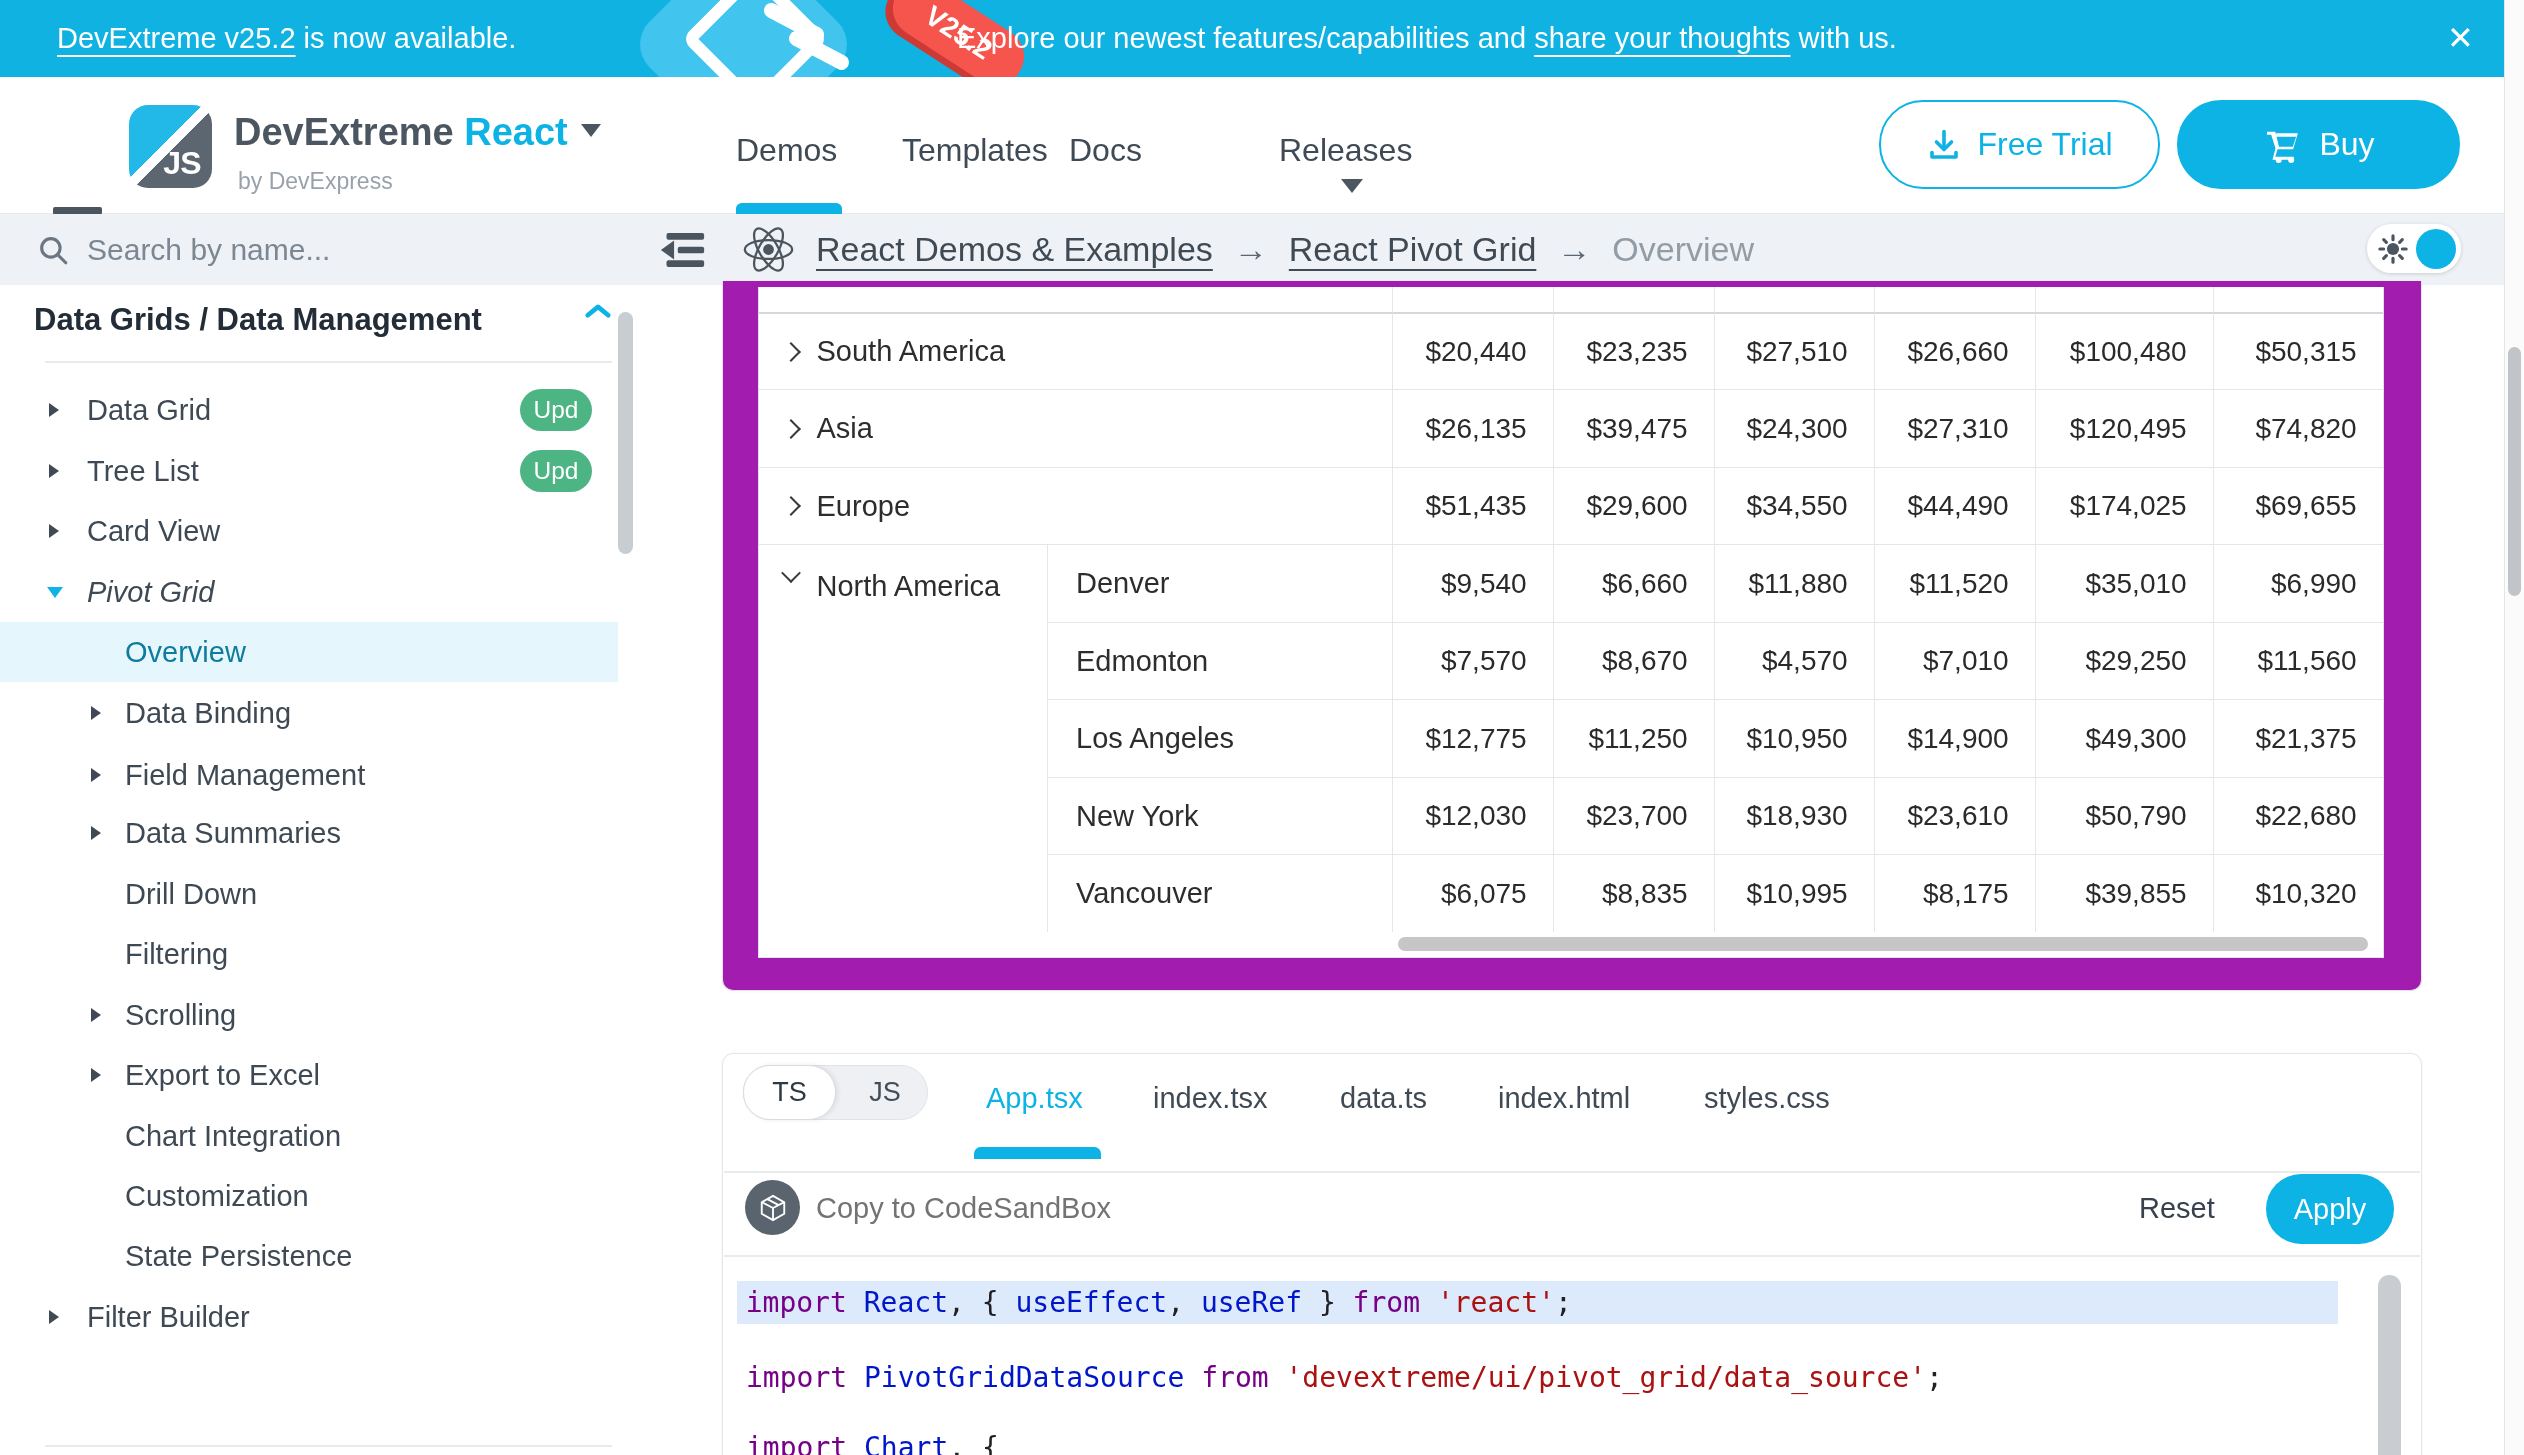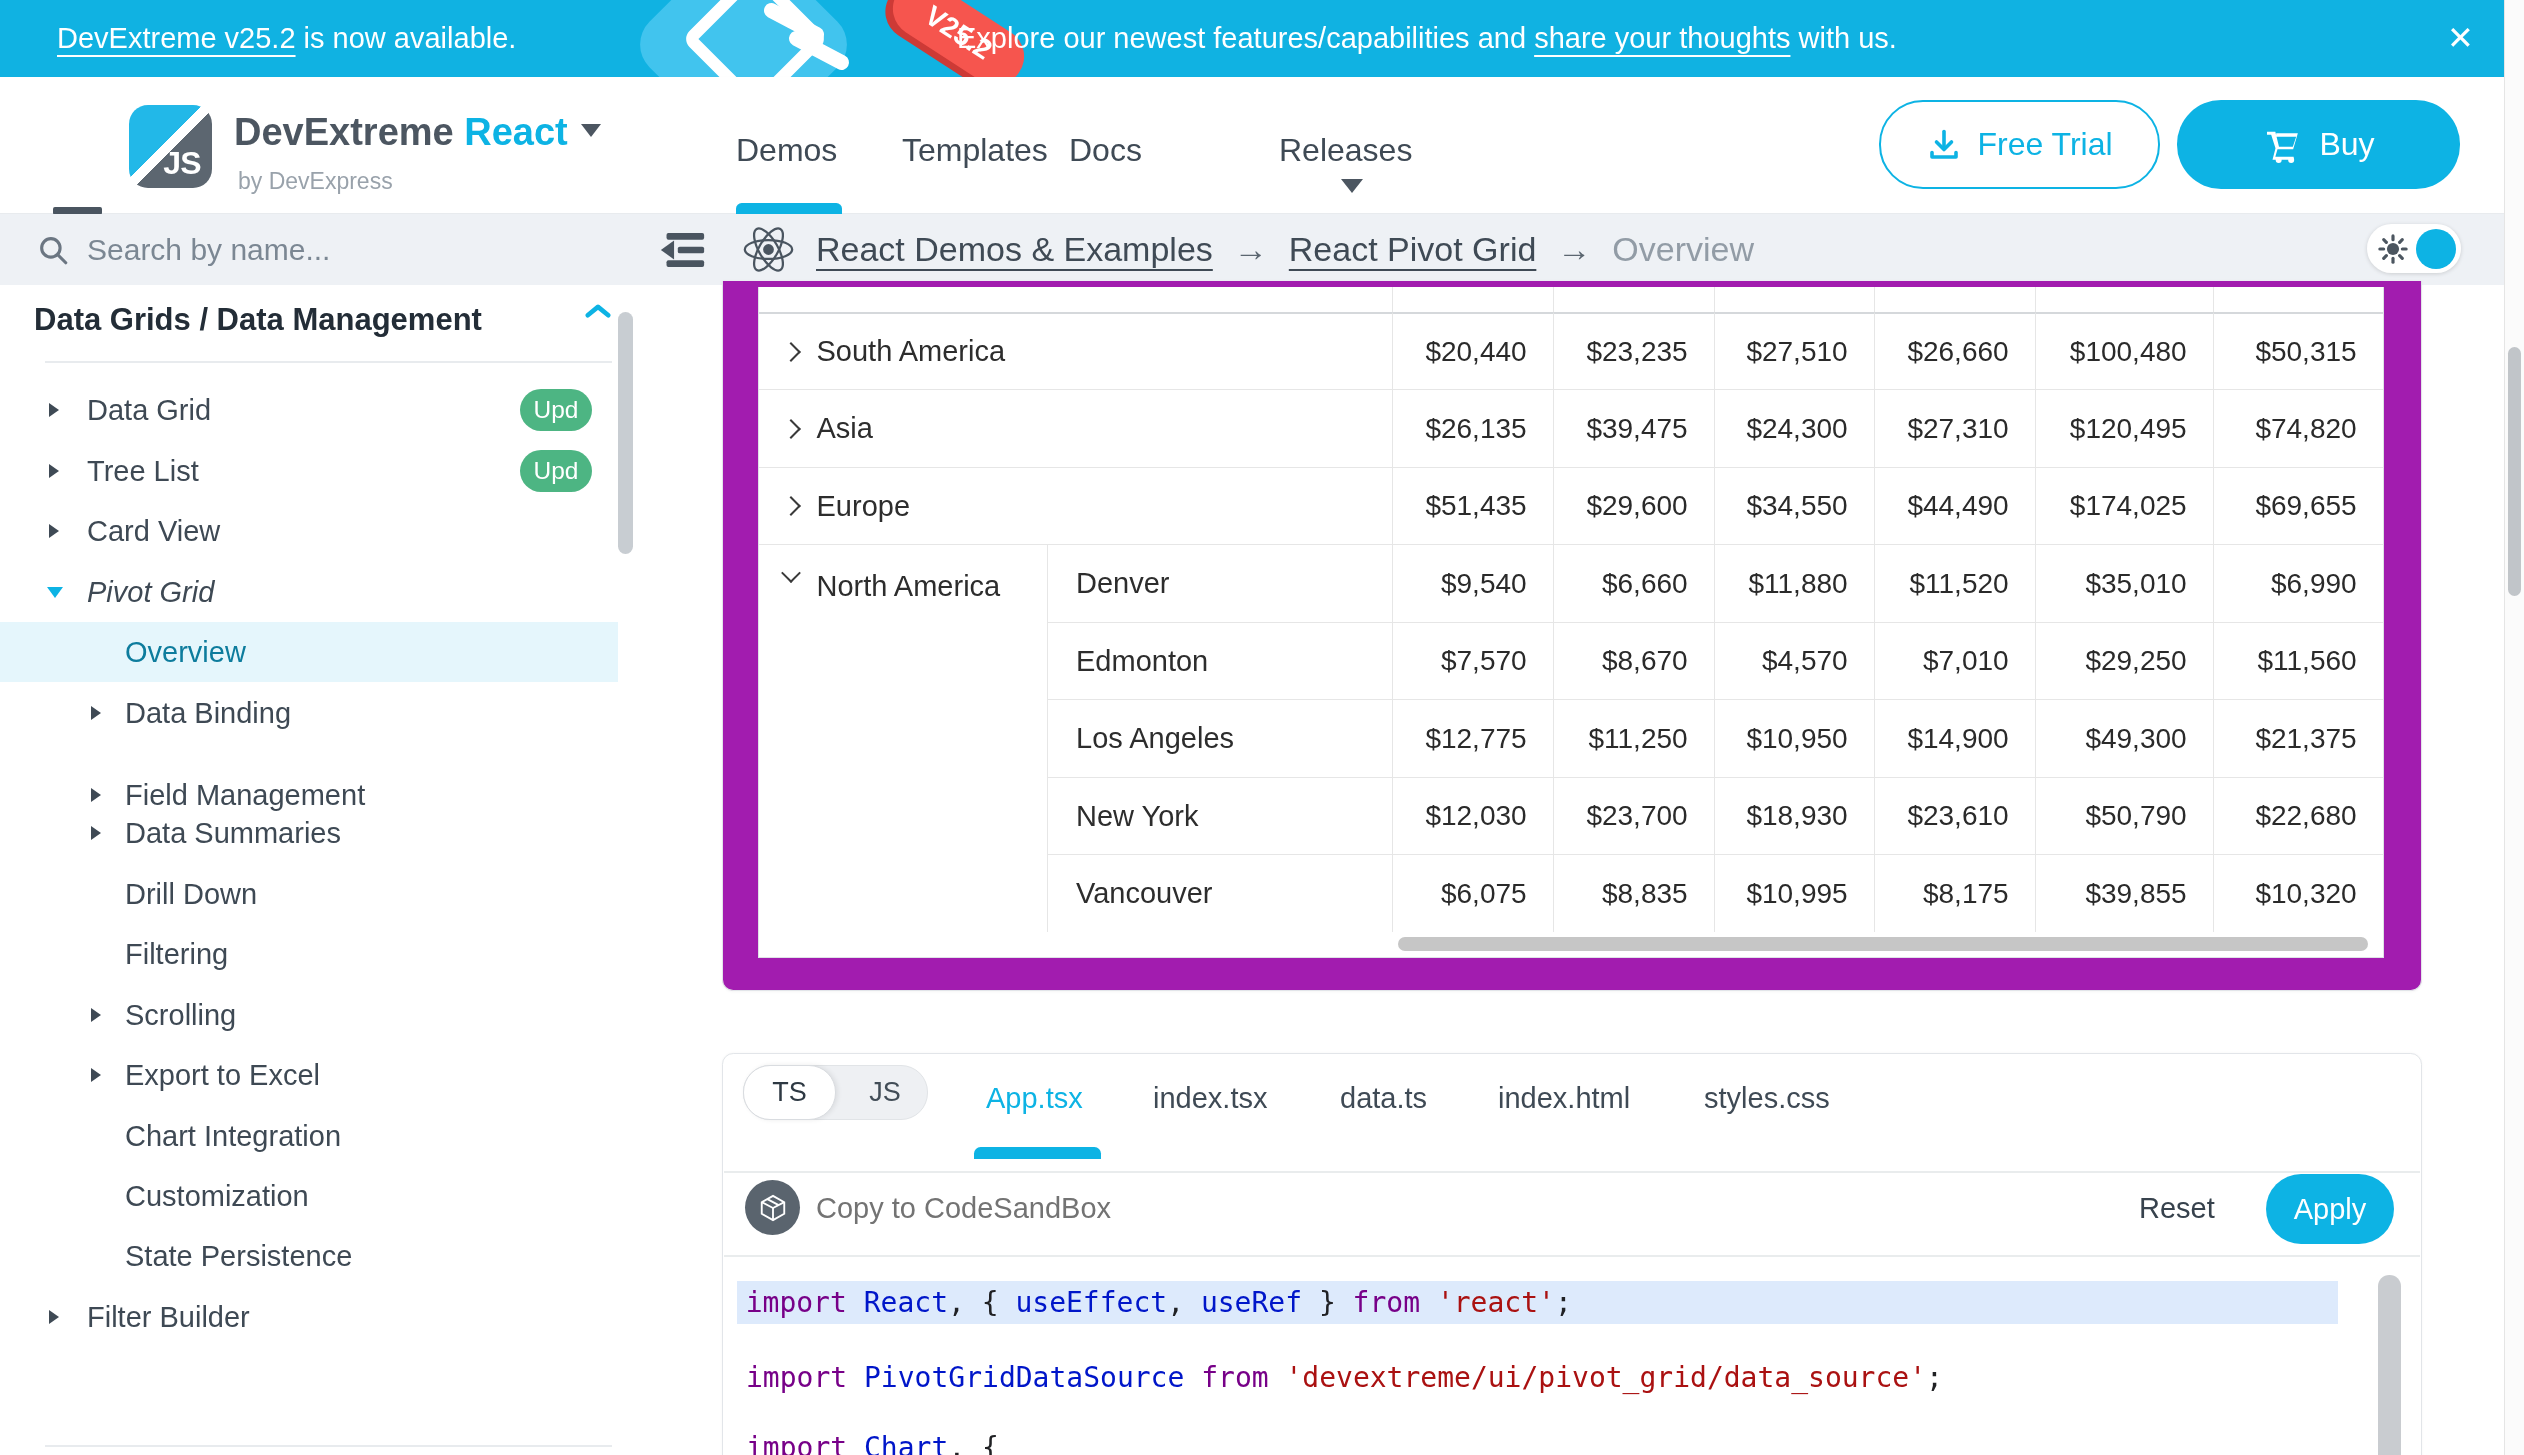--- a/index.html
+++ b/index.html
@@ -238,21 +238,21 @@
         <div class="tri-open" style="left: 47px; top: 24.5px;"></div>
         <div style="position: absolute; left: 87px; top: 50%; transform: translateY(-50%); font-style: italic;">Pivot Grid</div>
       </div>
       <div class="side-item sel" style="top: 337px;">
         <div style="position: absolute; left: 125px; top: 50%; transform: translateY(-50%);">Overview</div>
       </div>
       <div class="side-item" style="top: 398px;">
         <div class="tri-closed" style="left: 91px; top: 23px;"></div>
         <div style="position: absolute; left: 125px; top: 50%; transform: translateY(-50%);">Data Binding</div>
       </div>
-      <div class="side-item" style="top: 480px;">
+      <div class="side-item" style="top: 460px;">
         <div class="tri-closed" style="left: 91px; top: 23px;"></div>
         <div style="position: absolute; left: 125px; top: 50%; transform: translateY(-50%);">Field Management</div>
       </div>
       <div class="side-item" style="top: 518px;">
         <div class="tri-closed" style="left: 91px; top: 23px;"></div>
         <div style="position: absolute; left: 125px; top: 50%; transform: translateY(-50%);">Data Summaries</div>
       </div>
       <div class="side-item" style="top: 579px;">
         <div style="position: absolute; left: 125px; top: 50%; transform: translateY(-50%);">Drill Down</div>
       </div>

